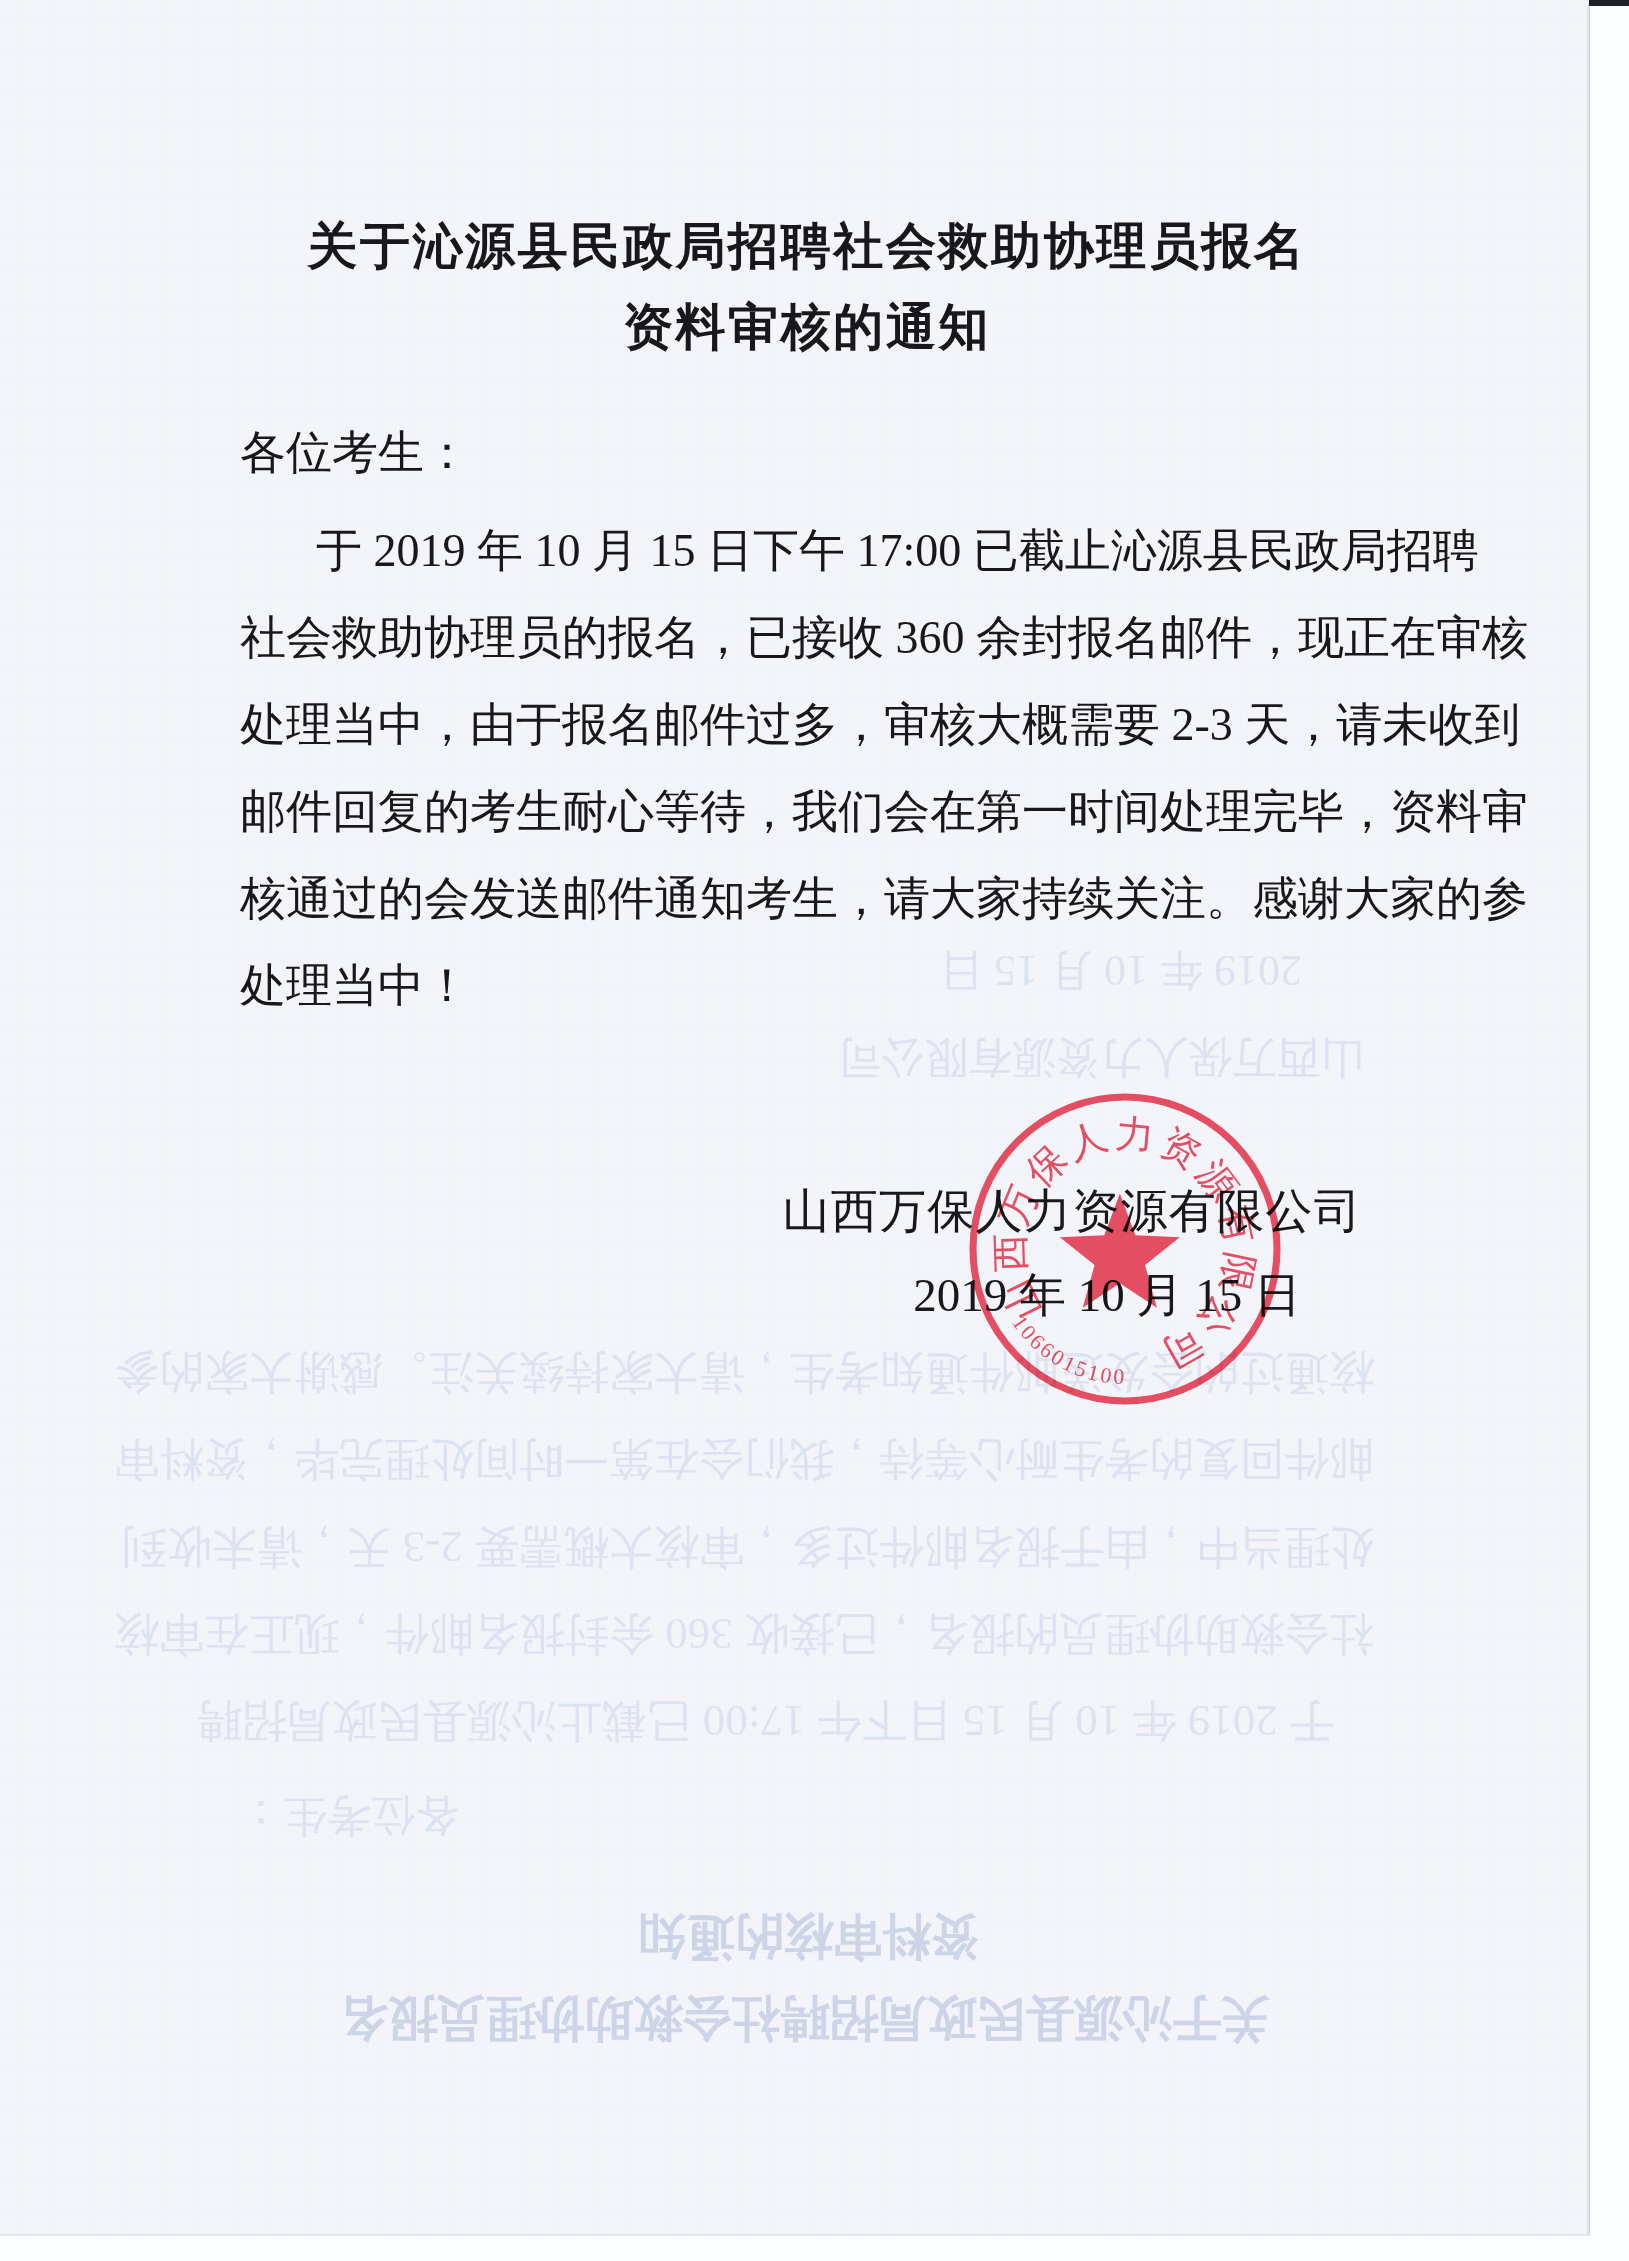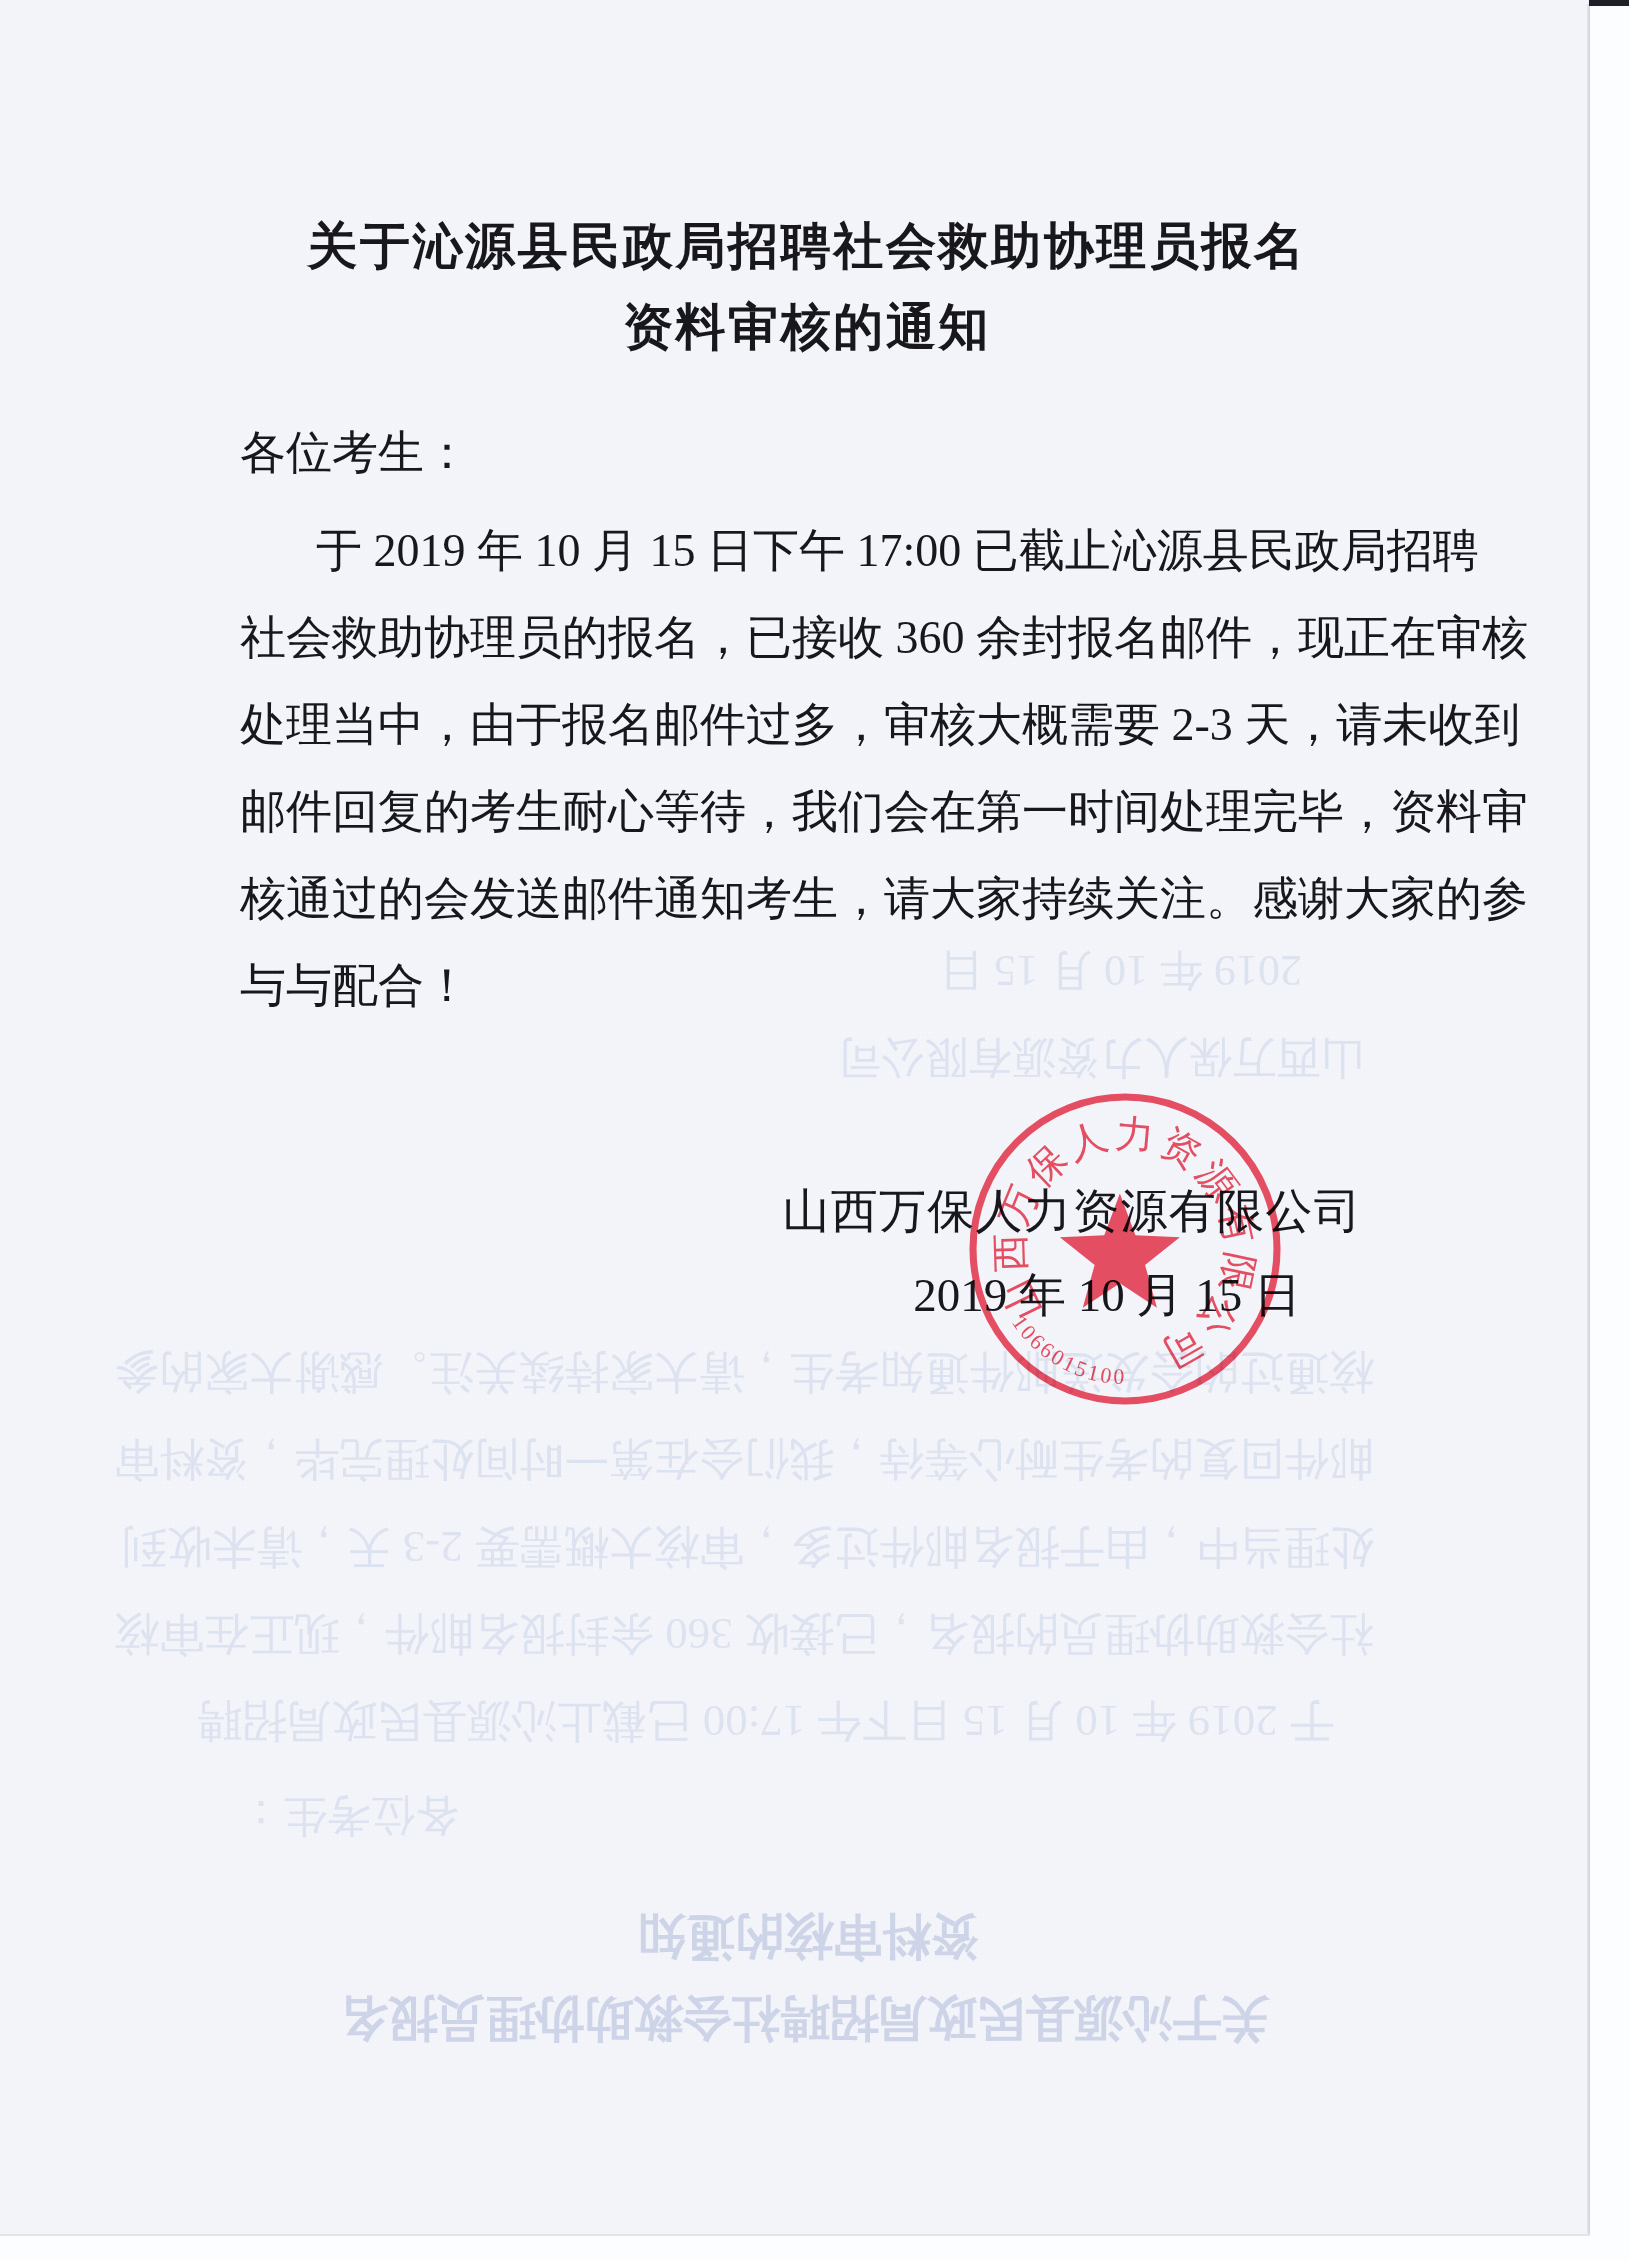--- a/index.html
+++ b/index.html
@@ -55,21 +55,21 @@
     </div>
 
   <div class="abs ink" id="title1">关于沁源县民政局招聘社会救助协理员报名</div>
   <div class="abs ink" id="title2">资料审核的通知</div>
   <div class="abs ink" id="salutation">各位考生：</div>
   <div class="abs ink bodyline" id="bl0">于 2019 年 10 月 15 日下午 17:00 已截止沁源县民政局招聘</div>
   <div class="abs ink bodyline" id="bl1">社会救助协理员的报名，已接收 360 余封报名邮件，现正在审核</div>
   <div class="abs ink bodyline" id="bl2">处理当中，由于报名邮件过多，审核大概需要 2-3 天，请未收到</div>
   <div class="abs ink bodyline" id="bl3">邮件回复的考生耐心等待，我们会在第一时间处理完毕，资料审</div>
   <div class="abs ink bodyline" id="bl4">核通过的会发送邮件通知考生，请大家持续关注。感谢大家的参</div>
-  <div class="abs ink" id="closing">与与配合！</div>
+  <div class="abs ink" id="closing">处理当中！</div>
   <div class="abs ink" id="sig-company">山西万保人力资源有限公司</div>
   <div class="abs ink" id="sig-date">2019 年 10 月 15 日</div>
 
   <div class="abs" id="seal"><svg viewBox="0 0 500 500" width="100%" height="100%">
         <circle cx="250" cy="250" r="236" fill="none" stroke="#f04458" stroke-width="11"></circle>
         <polygon points="242,164 266.19324098435817,228.70086051152717 335.20353859692506,231.71633455125516 281.1454862107085,274.7191394884728 299.60295472466237,341.28366544874484 242,303.15999999999997 184.39704527533763,341.28366544874484 202.85451378929147,274.7191394884728 148.79646140307494,231.71633455125513 217.8067590156418,228.70086051152717" fill="#f04458"></polygon>
         <text x="90.01465975874828" y="328.0300641284558" font-size="60" fill="#f04458" text-anchor="middle" dominant-baseline="central" font-family="&quot;Liberation Serif&quot;,&quot;DejaVu Serif&quot;,serif" transform="rotate(-116 90.01465975874828 328.0300641284558)">山</text>
         <text x="72.08783225489978" y="255.59111511590683" font-size="60" fill="#f04458" text-anchor="middle" dominant-baseline="central" font-family="&quot;Liberation Serif&quot;,&quot;DejaVu Serif&quot;,serif" transform="rotate(-91.8 72.08783225489978 255.59111511590683)">西</text>
         <text x="85.43080601700825" y="182.1694730096512" font-size="60" fill="#f04458" text-anchor="middle" dominant-baseline="central" font-family="&quot;Liberation Serif&quot;,&quot;DejaVu Serif&quot;,serif" transform="rotate(-67.6 85.43080601700825 182.1694730096512)">万</text>
         <text x="127.69842307681269" y="120.66970856716631" font-size="60" fill="#f04458" text-anchor="middle" dominant-baseline="central" font-family="&quot;Liberation Serif&quot;,&quot;DejaVu Serif&quot;,serif" transform="rotate(-43.400000000000006 127.69842307681269 120.66970856716631)">保</text>

